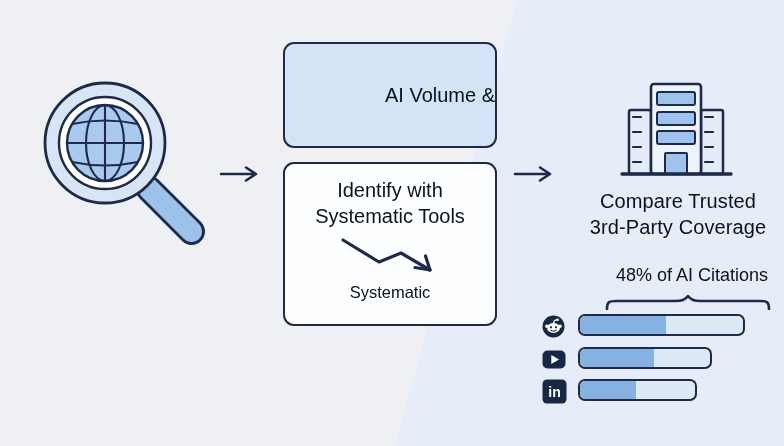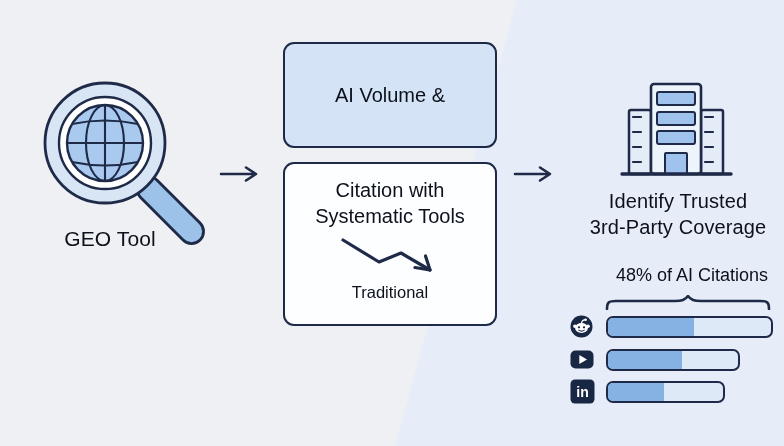--- a/index.html
+++ b/index.html
@@ -27,31 +27,31 @@
     letter-spacing:.1px;
   }
   .stage3-label { font-size:20px; }
 
   .flow-box {
     left:283px; width:214px;
     border:2.5px solid var(--navy); border-radius:11px;
     display:flex; flex-direction:column; align-items:center; justify-content:center;
     text-align:center;
   }
-  #box1 { top:42px; height:106px; background:var(--box1_bg); }
+  #box1 { top:42px; height:106px; background:var(--box1_bg);align-items:flex-end; }
   #box2 { top:162px; height:164px; background:var(--box2_bg); justify-content:flex-start; padding-top:13px; }
   .box-title { font-size:20px; line-height:1.32; font-weight:500; }
   .box-caption { font-size:16.5px; line-height:1.28; font-weight:500; }
 
   .callout-label {
     left:592px; top:265px; width:200px; text-align:center;
     font-size:18px; font-weight:500;
   }
 
-  .stat-row { display:flex; align-items:center; gap:10px; left:570px; height:25px; }
+  .stat-row { display:flex; gap:10px; left:542px; height:25px; }
   .icon-slot { width:26px; display:flex; justify-content:flex-start; align-items:center; }
   .bar-track {
     position:relative; height:22px;
     border:2.2px solid var(--navy); border-radius:7px;
     background:var(--bar_track); overflow:hidden;
   }
   .bar-fill {
     position:absolute; left:0; top:0; bottom:0;
     background:var(--bar_fill);
   }
@@ -68,44 +68,43 @@
   <circle cx="79" cy="65" r="60" class="sn" style="fill:var(--lens_ring_fill)" stroke-width="2.8"></circle>
   <circle cx="79" cy="65" r="46" class="sn" style="fill:#ffffff" stroke-width="2.4"></circle>
   <circle cx="79" cy="65" r="38" class="sn" style="fill:var(--globe_fill)" stroke-width="2.4"></circle>
   <ellipse cx="79" cy="65" rx="19" ry="38" class="sn" stroke-width="2.1"></ellipse>
   <line x1="79" y1="27" x2="79" y2="103" class="sn" stroke-width="2.1"></line>
   <line x1="41" y1="65" x2="117" y2="65" class="sn" stroke-width="2.1"></line>
   <path d="M46,46 Q79,39 112,46" class="sn" stroke-width="2.1"></path>
   <path d="M46,84 Q79,91 112,84" class="sn" stroke-width="2.1"></path>
 </svg>
 <div class="abs stage-label" style="left:20px; top:226px; width:180px;">
-  <div>GEO Tool</div>
 </div>
 
 <svg class="abs" style="left:219px; top:165px;" width="46" height="18" viewBox="0 0 46 18">
   <path d="M2,9 H35 M27,2.5 L37,9 L27,15.5" class="sn" stroke-width="2.6" stroke-linecap="round" stroke-linejoin="round"></path>
 </svg>
 
 <div id="box1" class="abs flow-box">
   <div class="box-title">
     <div>AI Volume &amp;</div>
   </div>
 </div>
 
 <div id="box2" class="abs flow-box">
   <div class="box-title">
-    <div>Citation with</div>
+    <div>Identify with</div>
     <div>Systematic Tools</div>
   </div>
   <svg width="214" height="50" viewBox="0 0 214 50" style="margin-top:2px;">
     <polyline points="60,8 96,30 118,21 147,38" class="sn" stroke-width="3.2" stroke-linecap="round" stroke-linejoin="round"></polyline>
     <path d="M132,35.5 L147,38 L142.5,24" class="sn" stroke-width="3.2" stroke-linecap="round" stroke-linejoin="round"></path>
   </svg>
   <div class="box-caption">
-    <div>Traditional</div>
+    <div>Systematic</div>
   </div>
 </div>
 
 <svg class="abs" style="left:513px; top:165px;" width="46" height="18" viewBox="0 0 46 18">
   <path d="M2,9 H35 M27,2.5 L37,9 L27,15.5" class="sn" stroke-width="2.6" stroke-linecap="round" stroke-linejoin="round"></path>
 </svg>
 
 <svg class="abs" style="left:619px; top:77px;" width="116" height="102" viewBox="0 0 116 102">
   <rect x="10" y="33" width="22" height="64" rx="2" class="sn" style="fill:var(--tower_fill)" stroke-width="2.5"></rect>
   <rect x="82" y="33" width="22" height="64" rx="2" class="sn" style="fill:var(--tower_fill)" stroke-width="2.5"></rect>
@@ -120,21 +119,21 @@
     <line x1="14" y1="70" x2="22" y2="70"></line>
       <line x1="14" y1="85" x2="22" y2="85"></line>
     <line x1="86" y1="40" x2="94" y2="40"></line>
       <line x1="86" y1="55" x2="94" y2="55"></line>
     <line x1="86" y1="70" x2="94" y2="70"></line>
       <line x1="86" y1="85" x2="94" y2="85"></line>
   </g>
   <line x1="3" y1="97" x2="112" y2="97" class="sn" stroke-width="3.4" stroke-linecap="round"></line>
 </svg>
 <div class="abs stage-label stage3-label" style="left:578px; top:189px; width:200px;">
-  <div>Identify Trusted</div>
+  <div>Compare Trusted</div>
   <div>3rd-Party Coverage</div>
 </div>
 
 <div class="abs callout-label">48% of AI Citations</div>
 <svg class="abs" style="left:605px; top:295px;" width="166" height="15" viewBox="0 0 166 15">
   <path d="M2,14 C2,7 4,6 11,6 L70,6 C77,6 80,5 83,1 C86,5 89,6 96,6 L155,6 C162,6 164,7 164,14" class="sn" stroke-width="2.6" stroke-linecap="round"></path>
 </svg>
 
 <div class="abs stat-row" style="top:314px;">
   <span class="icon-slot">

